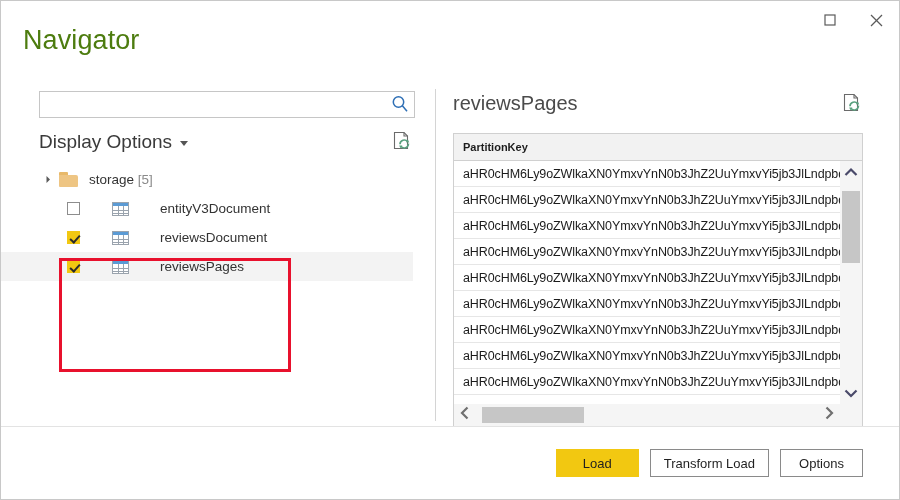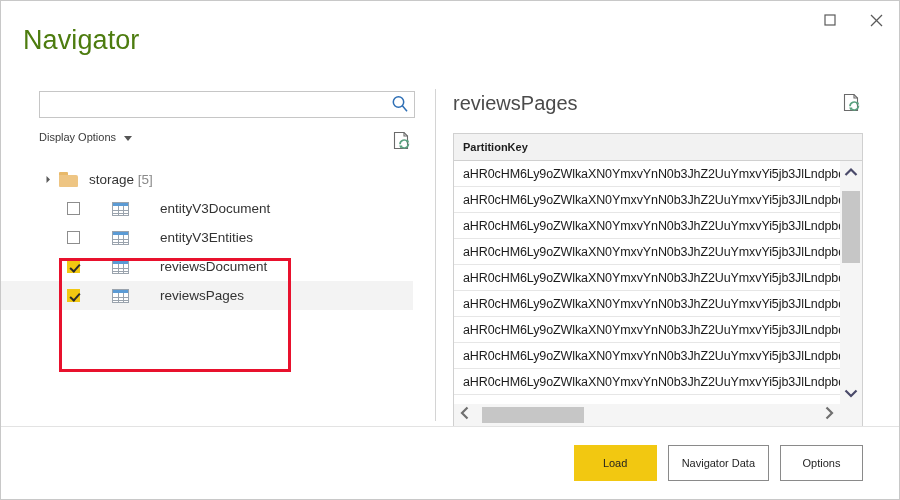--- a/index.html
+++ b/index.html
@@ -100,21 +100,21 @@
     top: 3px;
     width: 20px;
     height: 20px;
     cursor: default;
   }
 
   .display-options {
     position: absolute;
     left: 38px;
     top: 50px;
-    font-size: 11px;
+    font-size: 19px;
     color: #3a3a3a;
     cursor: default;
     display: flex;
     align-items: center;
     gap: 8px;
   }
   .caret-down {
     width: 0; height: 0;
     border-left: 4px solid transparent;
     border-right: 4px solid transparent;
@@ -419,25 +419,25 @@
     bottom: 0;
     height: 72px;
     display: flex;
     align-items: center;
     justify-content: flex-end;
     padding-right: 36px;
     gap: 11px;
     box-sizing: border-box;
   }
   .btn {
-    height: 36px;
+    height: 28px;
     min-width: 83px;
     padding: 8px 13px;
     font-family: "Liberation Sans", sans-serif;
-    font-size: 11px;
+    font-size: 13px;
     color: #1f1f1f;
     background: #ffffff;
     border: 1px solid #8a8a8a;
     box-sizing: border-box;
     cursor: default;
     display: flex;
     align-items: center;
     justify-content: center;
     white-space: nowrap;
   }
@@ -526,30 +526,20 @@
         <span class="cbox"></span>
         <span class="table-icon">
           <i class="ti-h1"></i>
             <i class="ti-h2"></i>
             <i class="ti-v1"></i>
             <i class="ti-v2"></i>
         </span>
         <span class="node-label">entityV3Document</span>
       </div>
 
-      <div class="tree-row child-row">
-        <span class="cbox"></span>
-        <span class="table-icon">
-          <i class="ti-h1"></i>
-            <i class="ti-h2"></i>
-            <i class="ti-v1"></i>
-            <i class="ti-v2"></i>
-        </span>
-        <span class="node-label">entityV3Entities</span>
-      </div>
 
       <div class="tree-row child-row">
         <span class="cbox checked"></span>
         <span class="table-icon">
           <i class="ti-h1"></i>
             <i class="ti-h2"></i>
             <i class="ti-v1"></i>
             <i class="ti-v2"></i>
         </span>
         <span class="node-label">reviewsDocument</span>
@@ -663,17 +653,17 @@
         </div>
       </div>
 
       <div class="corner-box"></div>
     </div>
   </div>
 
   <div class="footer-sep"></div>
   <div class="footer">
     <div class="btn primary">Load</div>
-    <div class="btn">Navigator Data</div>
+    <div class="btn">Transform Load</div>
     <div class="btn">Options</div>
   </div>
 
 </div>
 
 </body></html>

